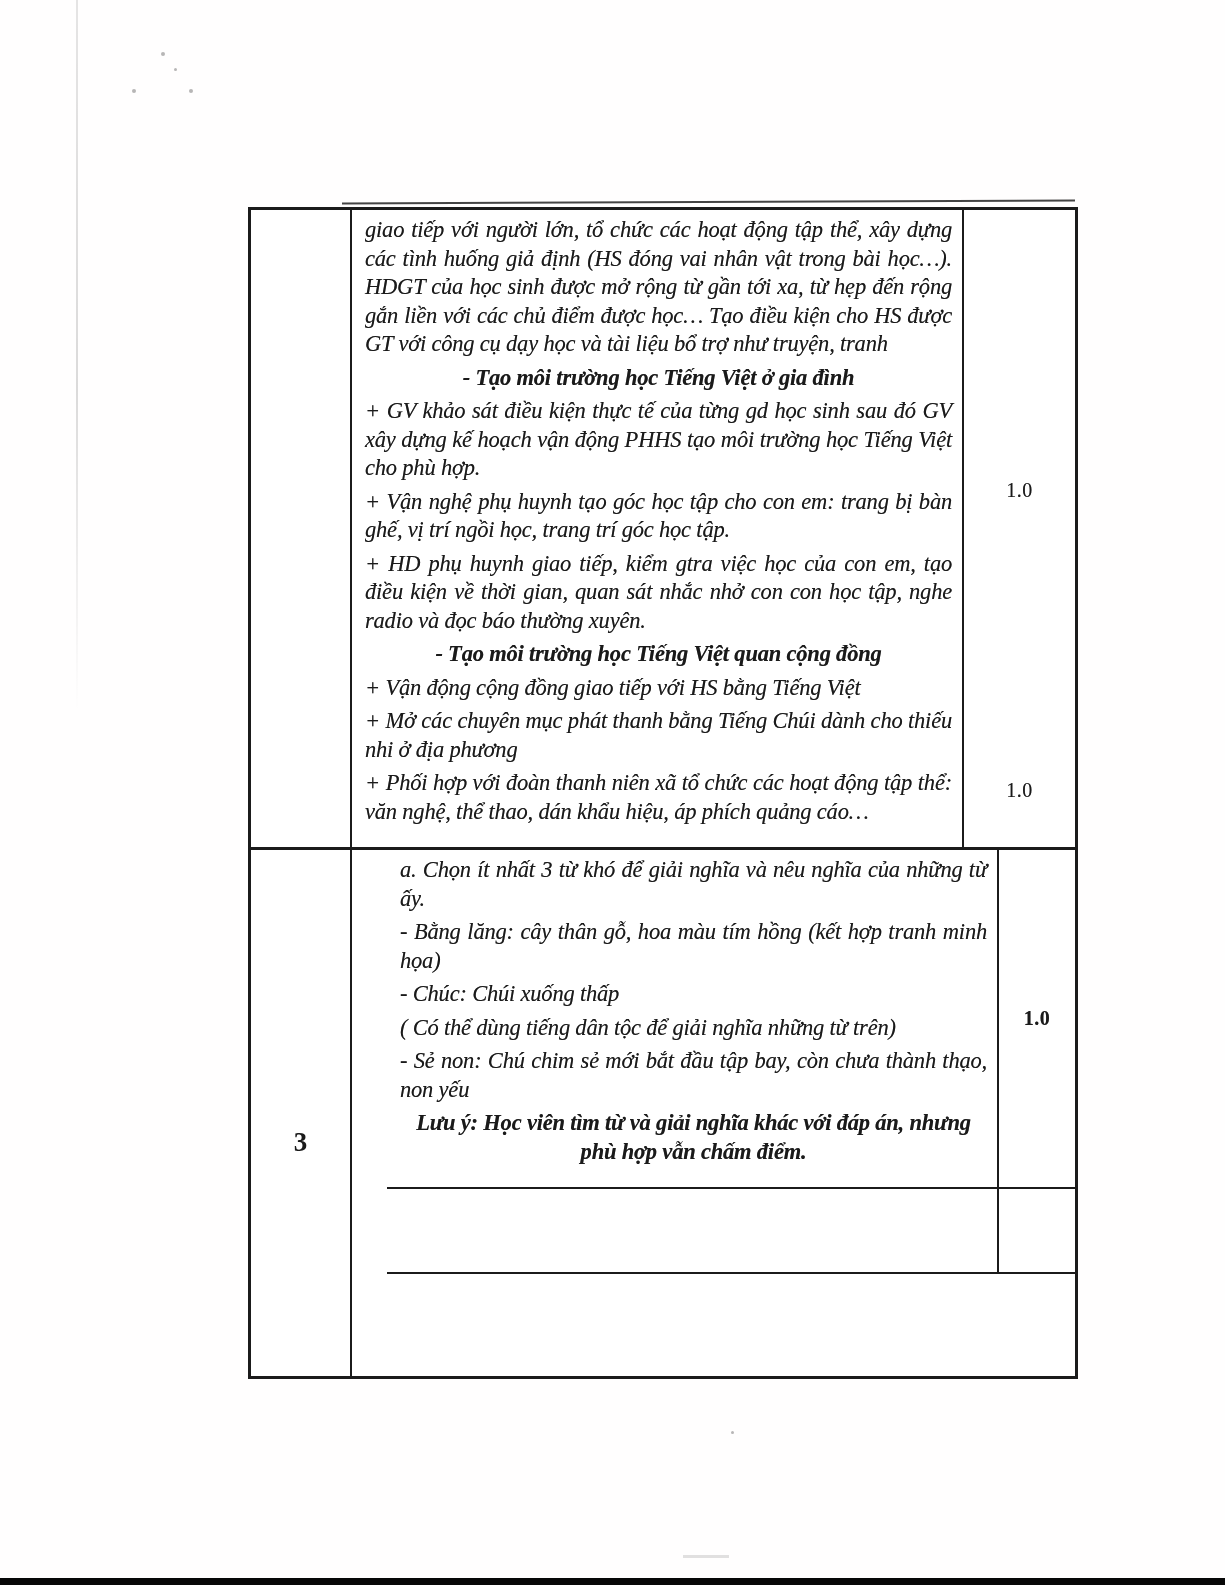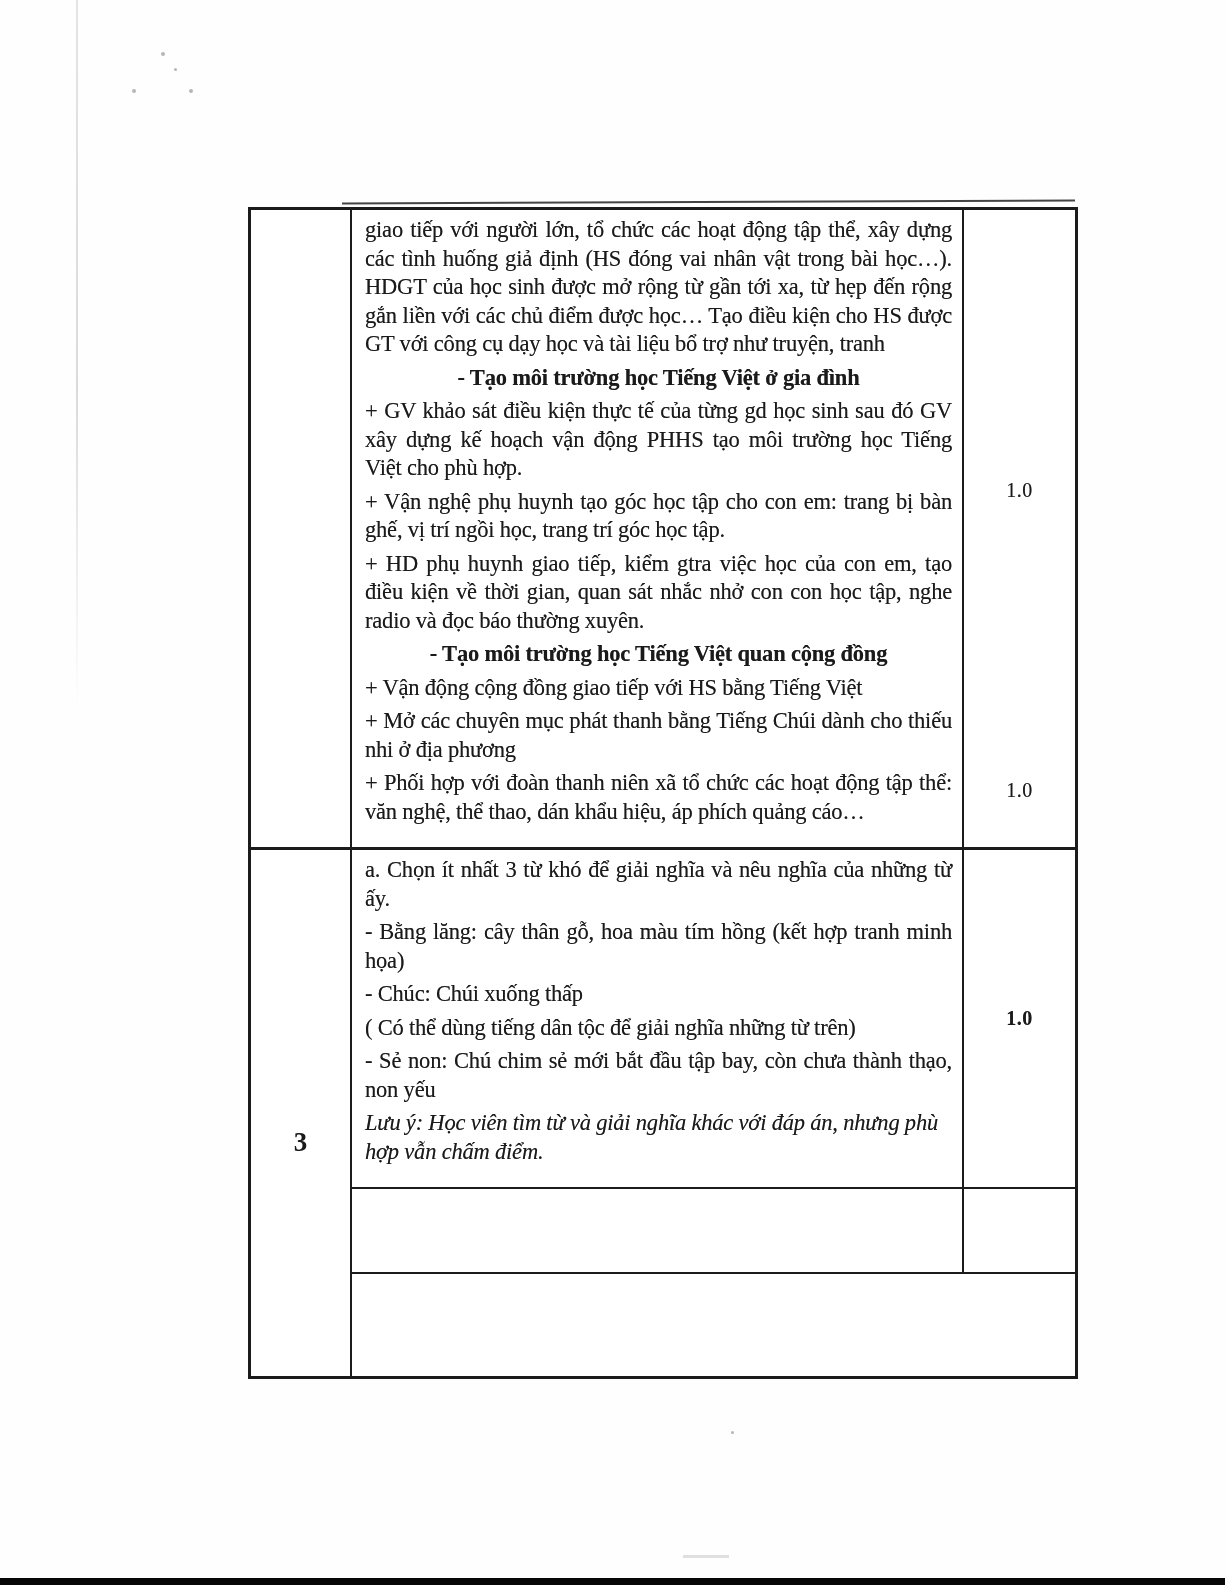--- a/index.html
+++ b/index.html
@@ -49,35 +49,36 @@
     width: 612px; border-right: 2px solid #1b1b1b; box-sizing: border-box;
     flex: none; padding: 4px 10px 0 13px; overflow: hidden;
   }
   .col-points { flex: 1; position: relative; box-sizing: border-box; }
 
   .row2 .col-num {
     display: flex; justify-content: center; align-items: flex-start;
     padding-top: 277px; font-size: 27px; font-weight: 600;
   }
   .subrows { flex: 1; display: flex; flex-direction: column; }
-  .subrow { display: flex; box-sizing: border-box; }
+  .subrow { display: flex; box-sizing: border-box; margin-left: 35px; }
   .sub-a { height: 339px; border-bottom: 2px solid #1b1b1b; }
   .sub-b { height: 85px; border-bottom: 2px solid #1b1b1b; }
   .sub-c { flex: 1; }
   .subrow .col-points { display: flex; align-items: center; justify-content: center; }
 
   p.para {
     margin: 0; padding-top: 5px;
     font-size: 22.5px; line-height: 28.5px;
     text-align: justify; letter-spacing: -0.2px;
     text-shadow: 0 0 0.5px rgba(20,20,20,0.55);
+    font-style: italic;
   }
   p.para.first { padding-top: 2px; }
   p.para.hd { font-weight: bold; text-align: center; }
-  p.para.note { font-weight: normal; font-style: italic; text-align: left; }
+  p.para.note { font-weight: bold; font-style: italic; text-align: center; }
 
   .pt {
     font-size: 20px; letter-spacing: 0.5px;
     text-shadow: 0 0 0.5px rgba(20,20,20,0.5);
   }
   .row1 .pt { position: absolute; left: 0; right: 0; text-align: center; }
   .pt-1 { top: 269px; }
   .pt-2 { top: 569px; }
   .subrow .pt { font-weight: bold; }
 </style>

